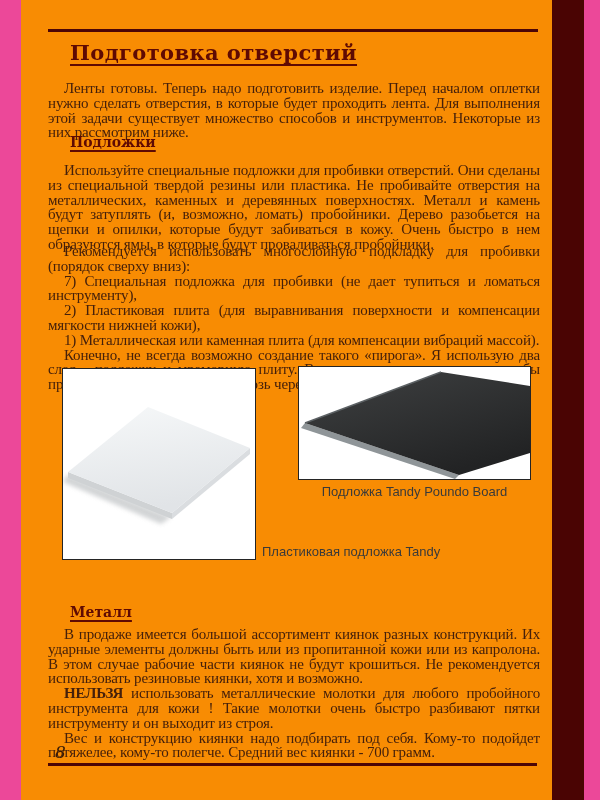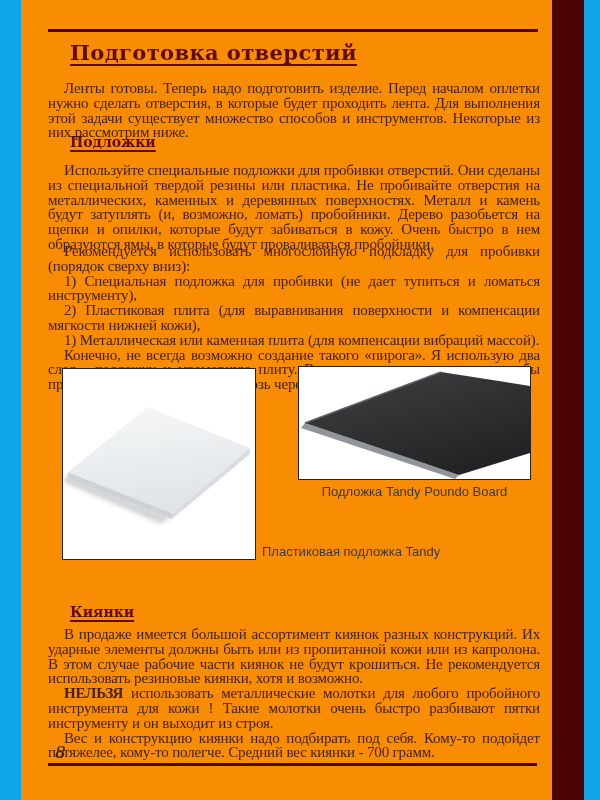--- a/index.html
+++ b/index.html
@@ -1,16 +1,16 @@
 <!DOCTYPE html>
 <html><head>
 <meta charset="utf-8">
 <style>
   html,body{margin:0;padding:0;}
-  .stage{position:relative;width:600px;height:800px;background:#0ea5e9;overflow:hidden;
+  .stage{position:relative;width:600px;height:800px;background:#ec4899;overflow:hidden;
          font-family:"Liberation Serif", serif;}
   .paper{position:absolute;left:21px;top:0;width:563px;height:800px;background:#f88c03;}
   .band{position:absolute;left:531px;top:0;width:32px;height:800px;background:#4a0403;}
   .content{position:absolute;left:48px;top:0;width:492px;height:800px;color:#45200b;}
   .rule{position:absolute;left:0;width:490px;height:3px;background:#4c0506;}
   .rule-top{top:29px;}
   .rule-bottom{top:763px;width:489px;}
   h1.title{position:absolute;top:40px;left:22px;margin:0;font-size:21px;font-weight:bold;
            color:#5f0a03;letter-spacing:.4px;text-decoration:underline;
            text-decoration-thickness:2px;text-underline-offset:4px;
@@ -57,21 +57,21 @@
     </div>
 
     <h2 class="subhead sub-a">Подложки</h2>
 
     <div class="tblock b-sub1">
       <p>Используйте специальные подложки для пробивки отверстий. Они сделаны из специальной твердой резины или пластика. Не пробивайте отверстия на металлических, каменных и деревянных поверхностях. Металл и камень будут затуплять (и, возможно, ломать) пробойники. Дерево разобьется на щепки и опилки, которые будут забиваться в кожу. Очень быстро в нем образуются ямы, в которые будут проваливаться пробойники.</p>
     </div>
 
     <div class="tblock b-sub2">
       <p>Рекомендуется использовать многослойную подкладку для пробивки (порядок сверху вниз):</p>
-      <p>1) Специальная подложка для пробивки (не дает тупиться и ломаться инструменту),</p>
+      <p>7) Специальная подложка для пробивки (не дает тупиться и ломаться инструменту),</p>
       <p>2) Пластиковая плита (для выравнивания поверхности и компенсации мягкости нижней кожи),</p>
       <p>1) Металлическая или каменная плита (для компенсации вибраций массой).</p>
       <p>Конечно, не всегда возможно создание такого «пирога». Я использую два слоя - подложку и мраморную плиту. В этом случае надо следить, чтобы пробойники не проходили насквозь через подложку и не врезались в камень.</p>
     </div>
 
     <div class="imgbox img-left">
       <svg width="192" height="190" viewBox="0 0 192 190">
         <defs>
           <linearGradient id="gradL" x1="0" y1="0" x2="0.25" y2="1">
             <stop offset="0" stop-color="#f6f8f9"></stop>
@@ -98,21 +98,21 @@
         </defs>
         <polygon points="6,56 160,108 156,112 2,61" fill="#8f9598"></polygon>
         <polygon points="6,56 142,5 231,19 231,86 160,108" fill="url(#gradR)"></polygon>
         <polyline points="6,56 142,5" fill="none" stroke="#5c6164" stroke-width="1.5"></polyline>
       </svg>
     </div>
 
     <div class="caption cap-right">Подложка Tandy Poundo Board</div>
     <div class="caption cap-left">Пластиковая подложка Tandy</div>
 
-    <h2 class="subhead sub-b">Киянки</h2>
+    <h2 class="subhead sub-b">Металл</h2>
 
     <div class="tblock b-mallets">
       <p>В продаже имеется большой ассортимент киянок разных конструкций. Их ударные элементы должны быть или из пропитанной кожи или из капролона. В этом случае рабочие части киянок не будут крошиться. Не рекомендуется использовать резиновые киянки, хотя и возможно.</p>
       <p><b>НЕЛЬЗЯ</b> <span>использовать металлические молотки для любого пробойного инструмента для кожи ! Такие молотки очень быстро разбивают пятки инструменту и он выходит из строя.</span></p>
       <p>Вес и конструкцию киянки надо подбирать под себя. Кому-то подойдет потяжелее, кому-то полегче. Средний вес киянки - 700 грамм.</p>
     </div>
 
     <div class="pagenum">8</div>
     <div class="rule rule-bottom"></div>
 

